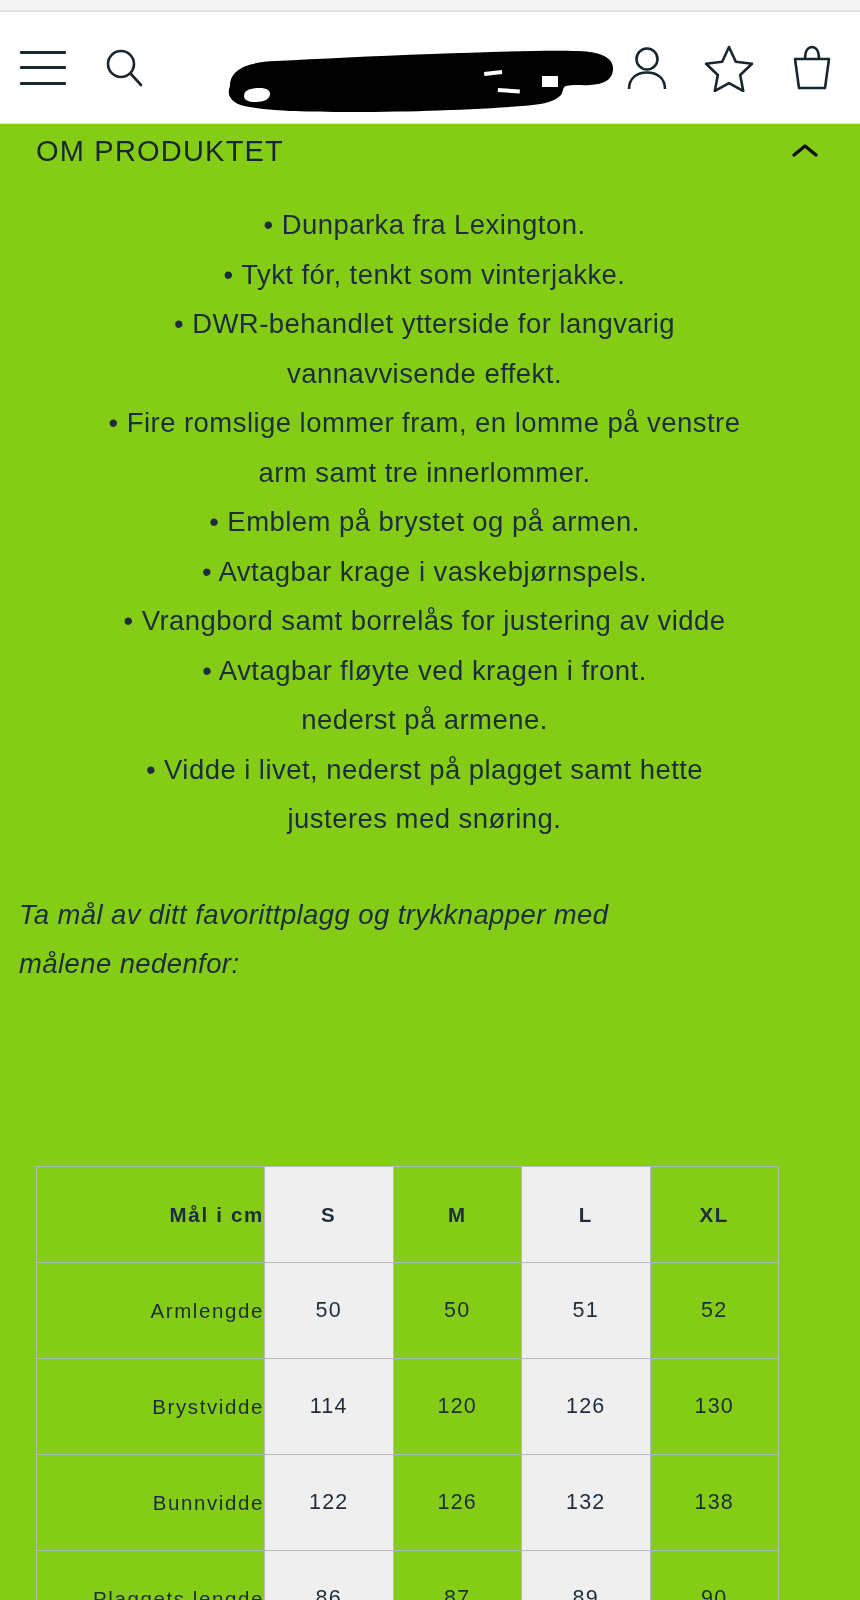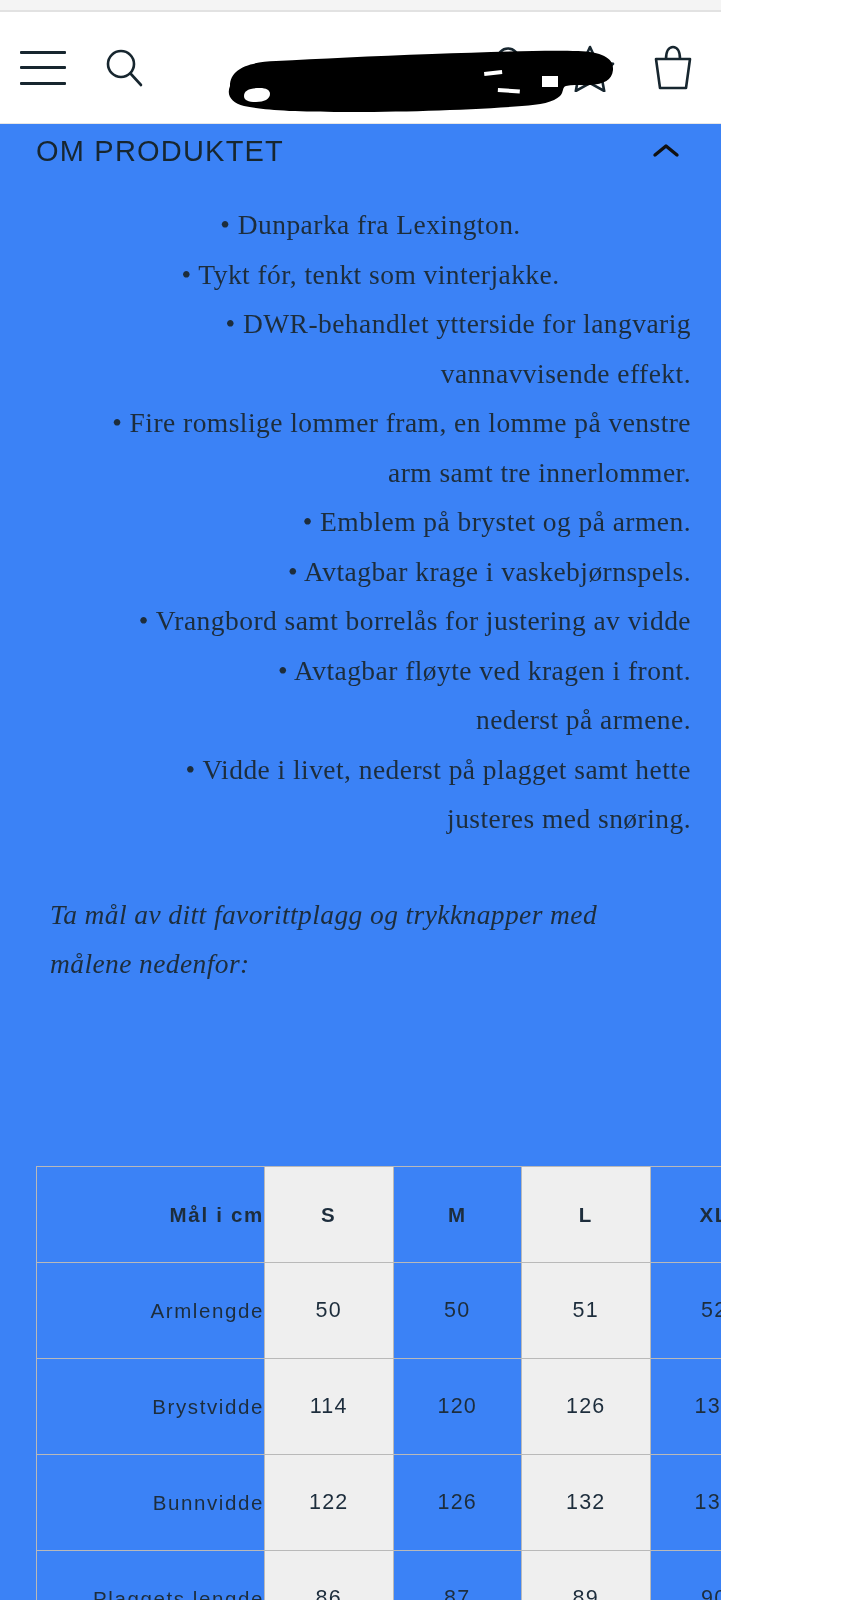--- a/index.html
+++ b/index.html
@@ -7,23 +7,23 @@
   html, body {
     width: 860px;
     height: 1600px;
     overflow: hidden;
     background: #ffffff;
     font-family: "Liberation Sans", sans-serif;
   }
 
   #page {
     position: relative;
-    width: 721px;
+    width: 860px;
     height: 1600px;
-    background: #3b82f6;
+    background: #84cc16;
     overflow: hidden;
   }
 
   
   .top-strip {
     height: 12px;
     background: #f4f4f4;
     border-bottom: 2px solid #e2e2e2;
   }
 
@@ -106,31 +106,31 @@
     font-family: "Liberation Sans", sans-serif;
   }
   .chev {
     width: 30px;
     height: 18px;
     cursor: pointer;
   }
 
   
   .prod-body {
-    padding: 22px 30px 0 50px;
+    padding: 22px 30px 0 19px;
     color: #1d2d3c;
     font-size: 27.5px;
     line-height: 49.5px;
     letter-spacing: 0.45px;
-    font-family: Liberation Serif, serif;
+    font-family: Liberation Sans, sans-serif;
   }
 
   .blines p { margin: 0; }
   .bl-center { text-align: center; }
-  .bl-left { text-align: right; }
+  .bl-left { text-align: center; }
 
   .note {
     margin-top: 46px;
     font-style: italic;
     font-size: 27.5px;
     line-height: 49.5px;
     letter-spacing: 0.4px;
     color: #1d2d3c;
   }
 

